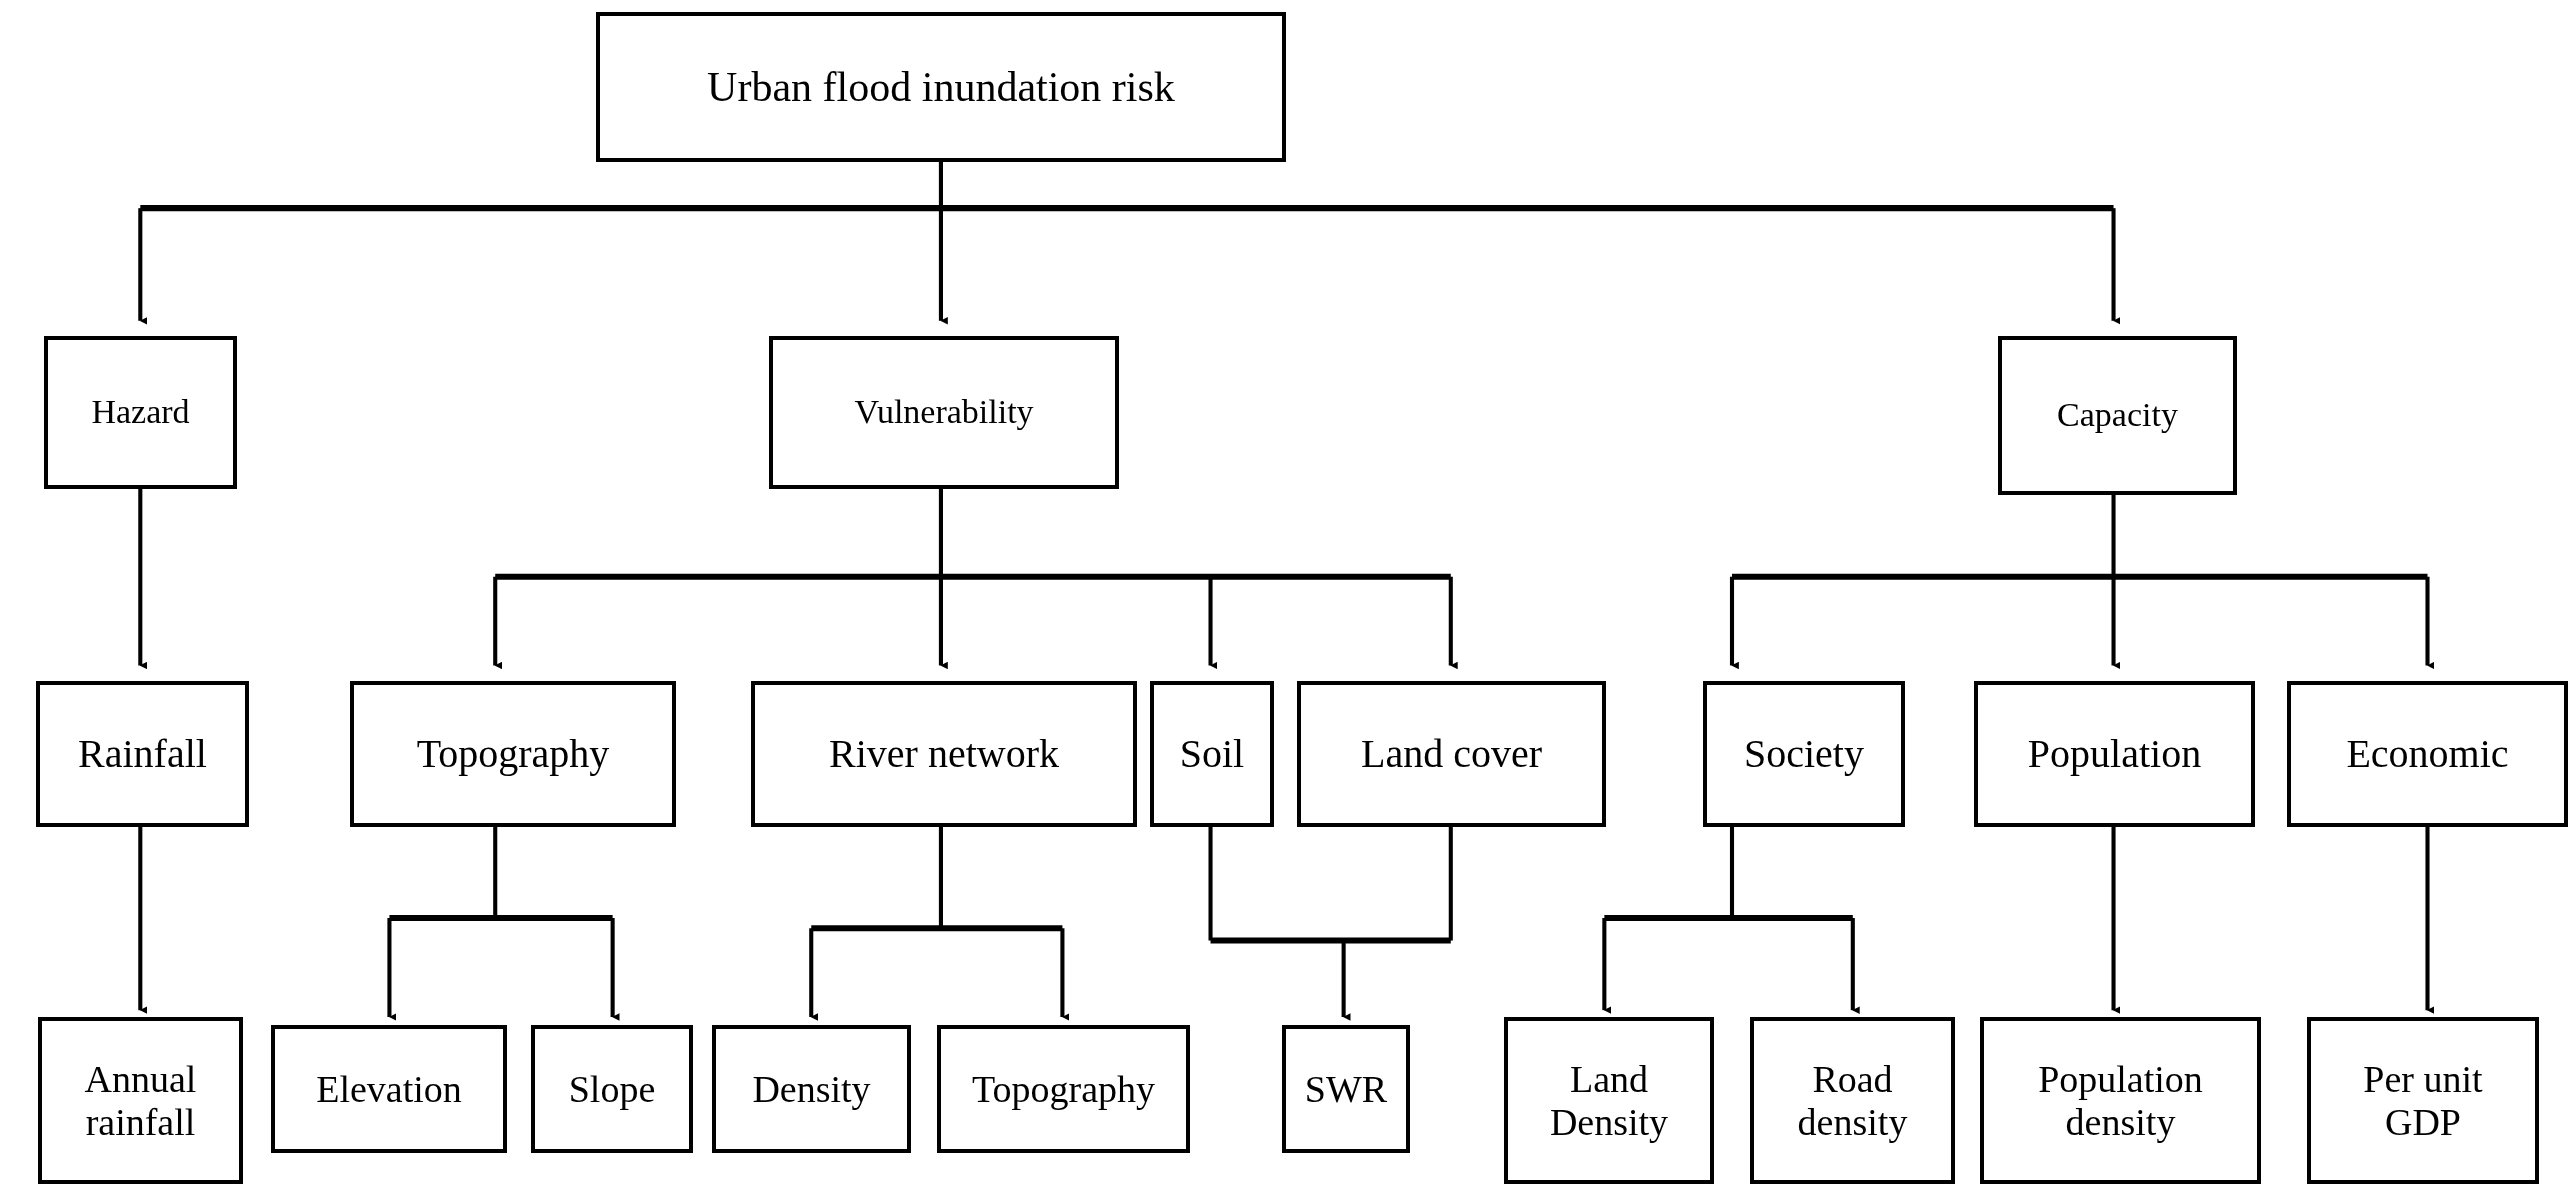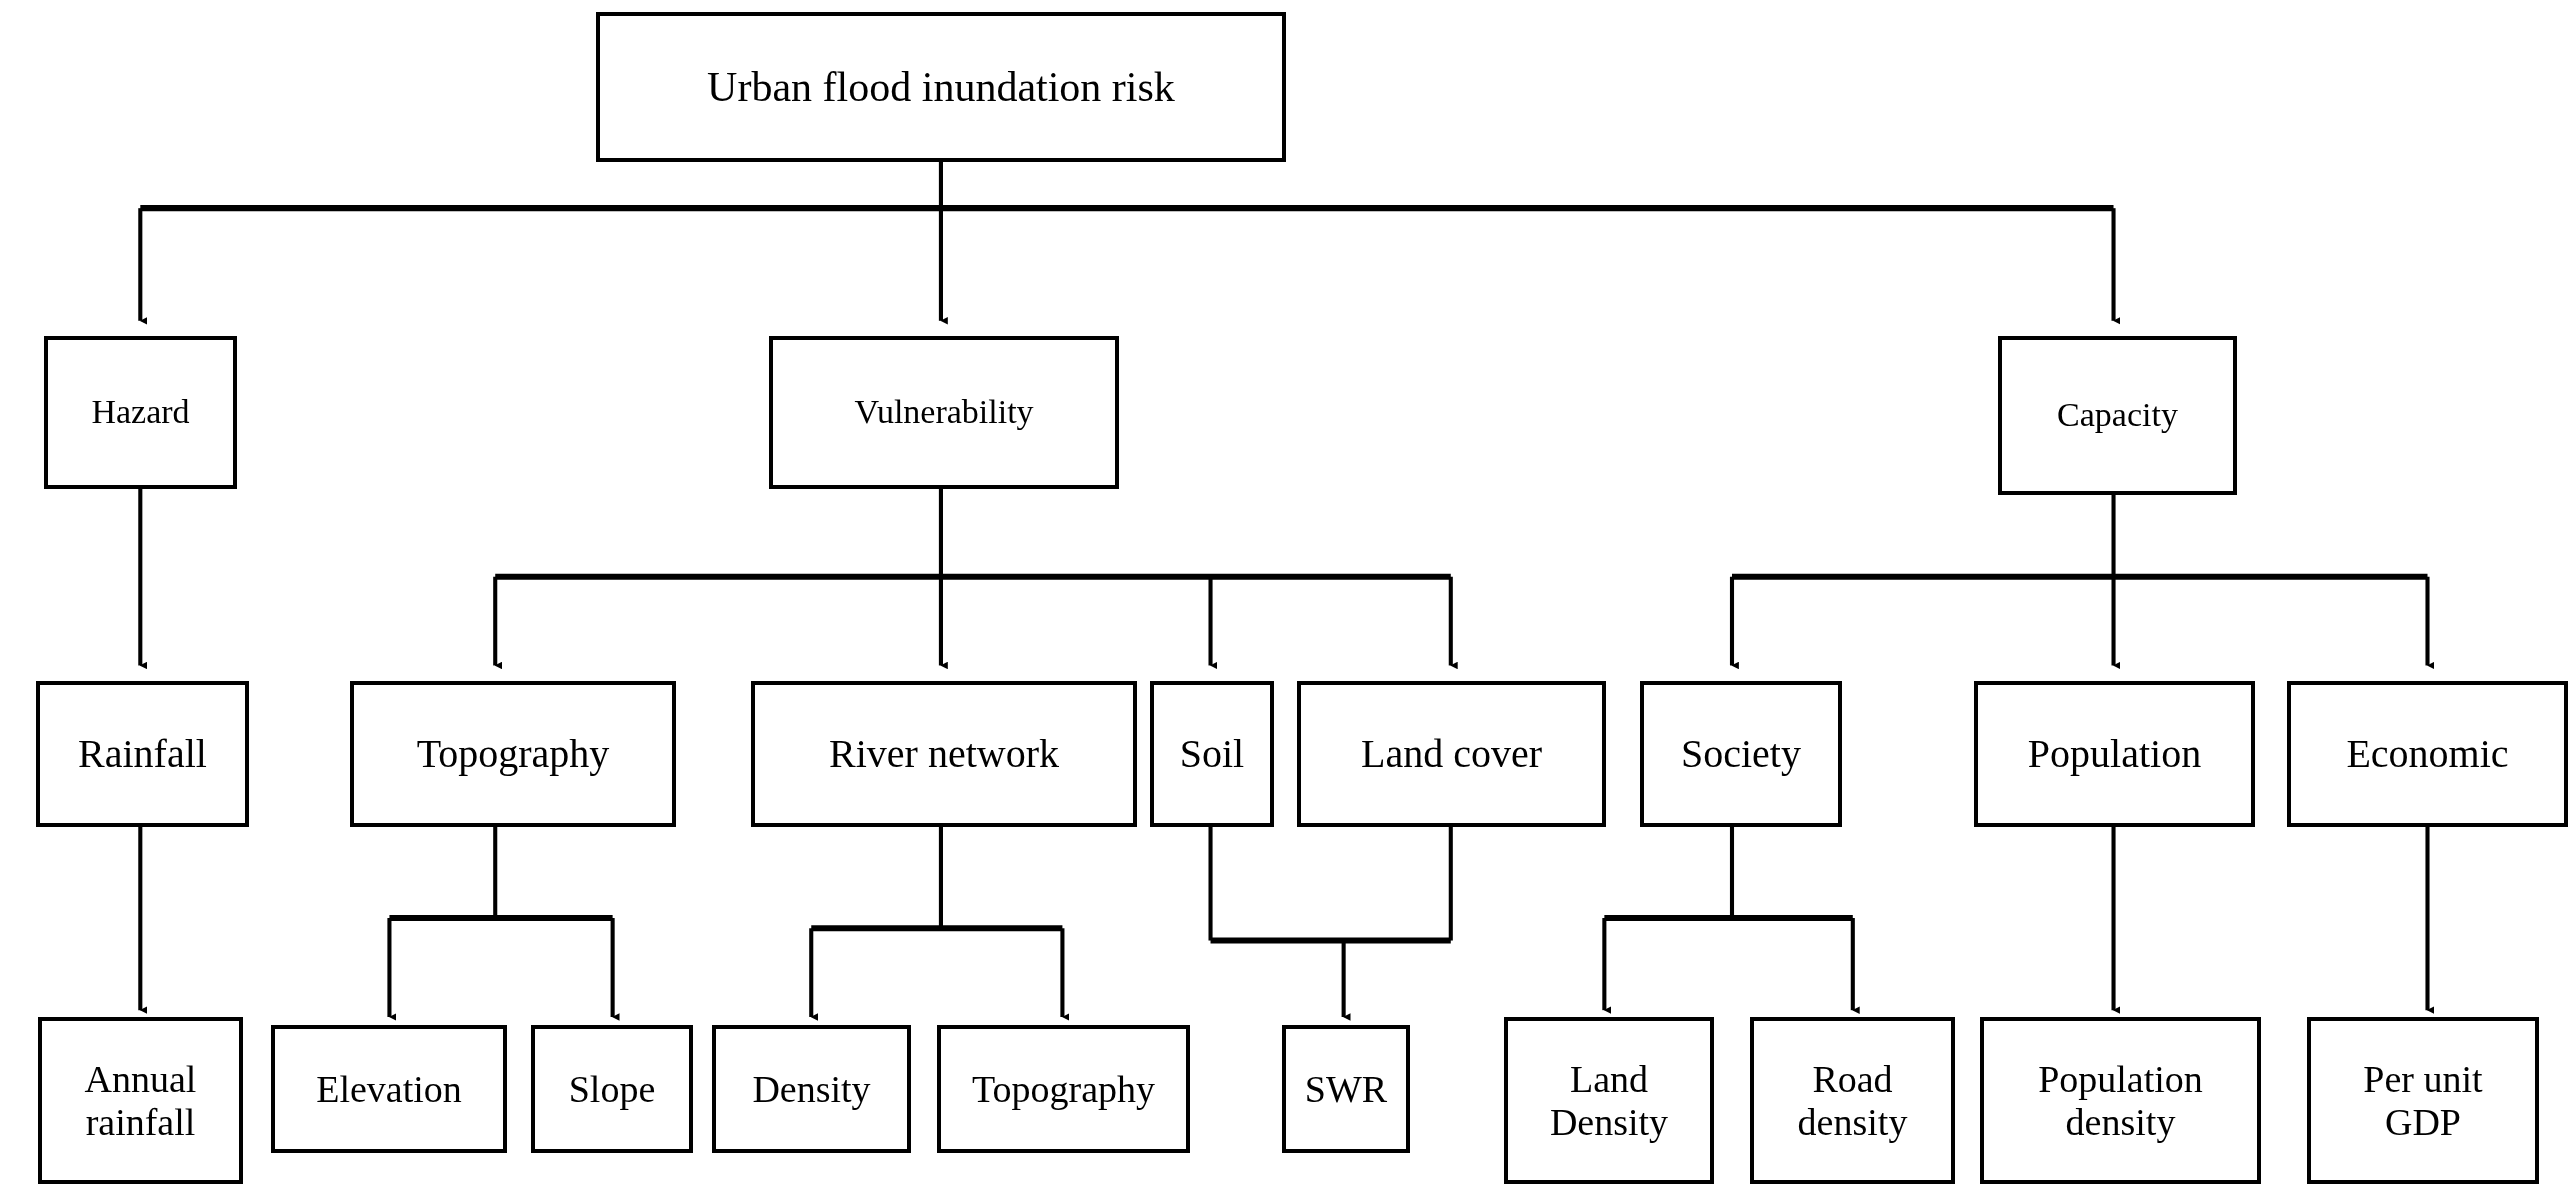--- a/index.html
+++ b/index.html
@@ -140,21 +140,21 @@
   </div>
 
   <div class="node t-lvl3" style="left:1297px; top:681px; width:309px; height:146px;">
     <span class="lbl">Land cover</span>
   </div>
 
   <div class="node t-lvl3" style="left:1150px; top:681px; width:124px; height:146px;">
     <span class="lbl">Soil</span>
   </div>
 
-  <div class="node t-lvl3" style="left:1640px; top:681px; width:202px; height:146px;">
+  <div class="node t-lvl3" style="left:1703px; top:681px; width:202px; height:146px;">
     <span class="lbl">Society</span>
   </div>
 
   <div class="node t-lvl3" style="left:1974px; top:681px; width:281px; height:146px;">
     <span class="lbl">Population</span>
   </div>
 
   <div class="node t-lvl3" style="left:2287px; top:681px; width:281px; height:146px;">
     <span class="lbl">Economic</span>
   </div>

